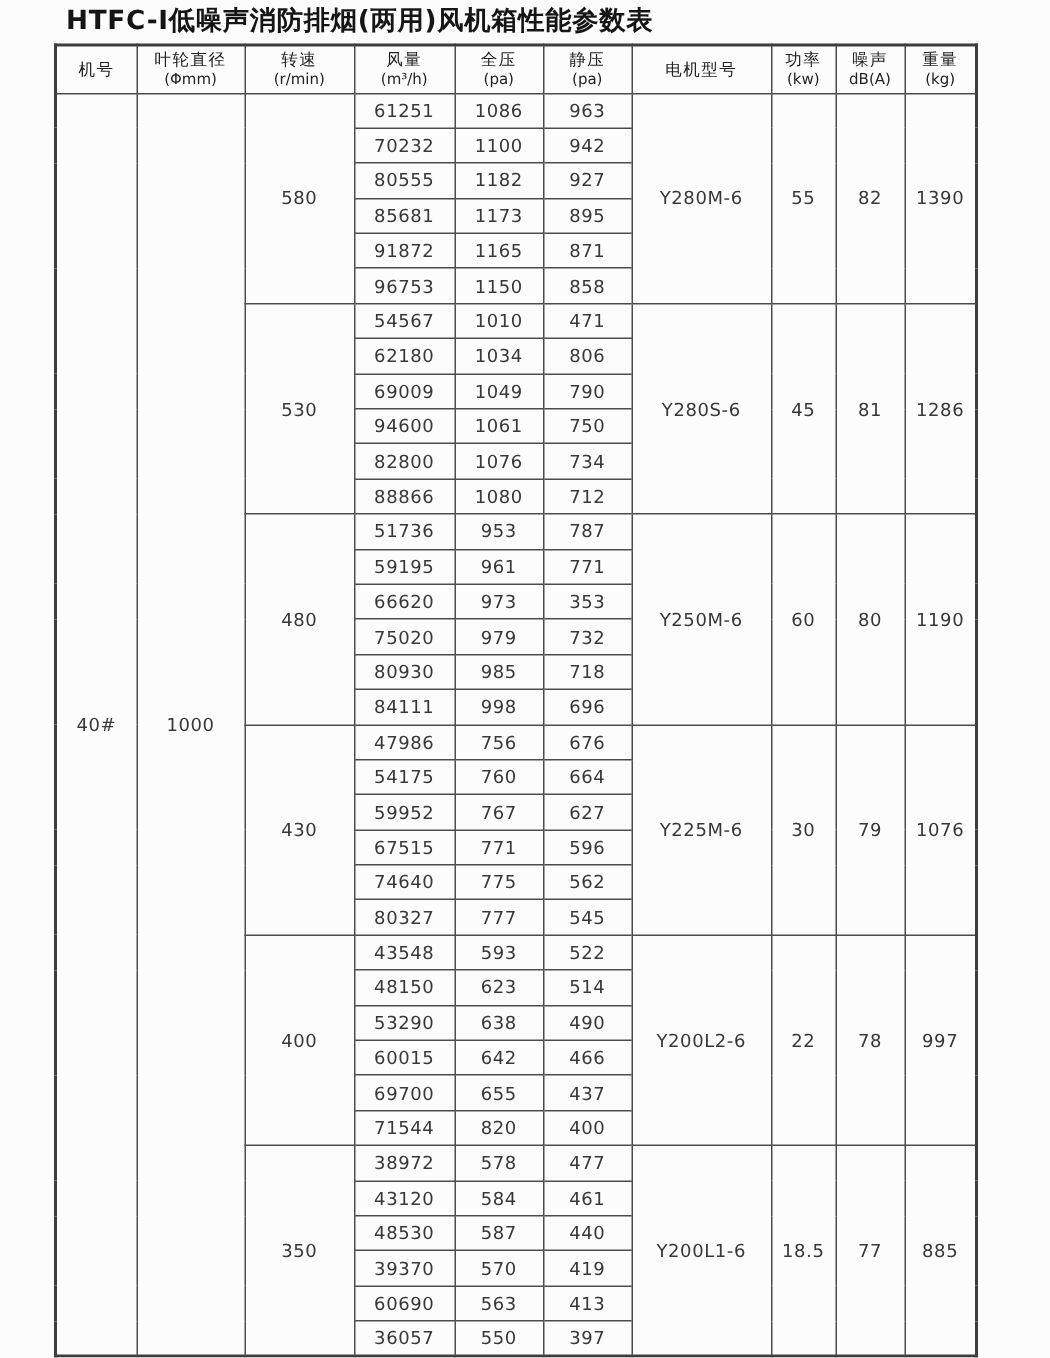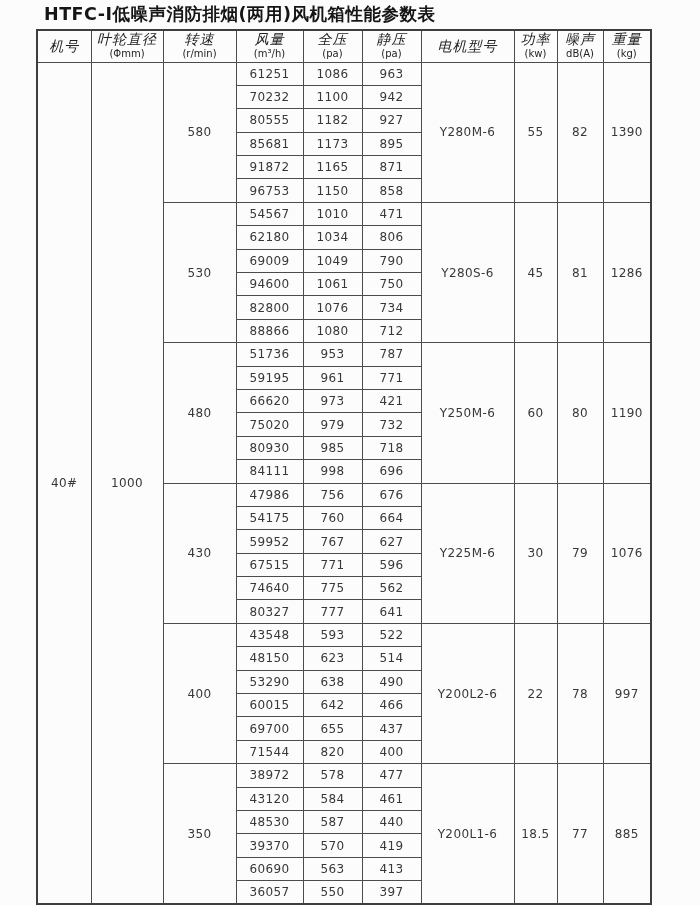--- a/index.html
+++ b/index.html
@@ -34,21 +34,21 @@
   th, td {
     border: 1px solid #4c4c4c;
     text-align: center;
     vertical-align: middle;
     padding: 0;
     overflow: hidden;
   }
   thead tr { height: 32px; }
   tbody tr { height: 23.4px; }
   th { font-weight: normal; }
-  .h-line1 { display: block; font-size: 14px; line-height: 15px; color: #222; letter-spacing: 1px; font-style: italic; }
+  .h-line1 { display: block; font-size: 11px; line-height: 15px; color: #222; letter-spacing: 1px; }
   .h-line2 { display: block; font-size: 10px;   line-height: 13px; color: #222; letter-spacing: 0; }
   .h-line2:empty { display: none; }
   td {
     font-size: 12px;
     color: #383838;
     letter-spacing: 0.4px;
   }
 </style>
 </head>
 <body>
@@ -197,21 +197,21 @@
           <td rowspan="6">1190</td>
         </tr>
         <tr>
           <td>59195</td>
           <td>961</td>
           <td>771</td>
         </tr>
         <tr>
           <td>66620</td>
           <td>973</td>
-          <td>421</td>
+          <td>353</td>
         </tr>
         <tr>
           <td>75020</td>
           <td>979</td>
           <td>732</td>
         </tr>
         <tr>
           <td>80930</td>
           <td>985</td>
           <td>718</td>
@@ -247,21 +247,21 @@
           <td>596</td>
         </tr>
         <tr>
           <td>74640</td>
           <td>775</td>
           <td>562</td>
         </tr>
         <tr>
           <td>80327</td>
           <td>777</td>
-          <td>641</td>
+          <td>545</td>
         </tr>
         <tr>
           <td rowspan="6">400</td>
           <td>43548</td>
           <td>593</td>
           <td>522</td>
           <td rowspan="6">Y200L2-6</td>
           <td rowspan="6">22</td>
           <td rowspan="6">78</td>
           <td rowspan="6">997</td>

